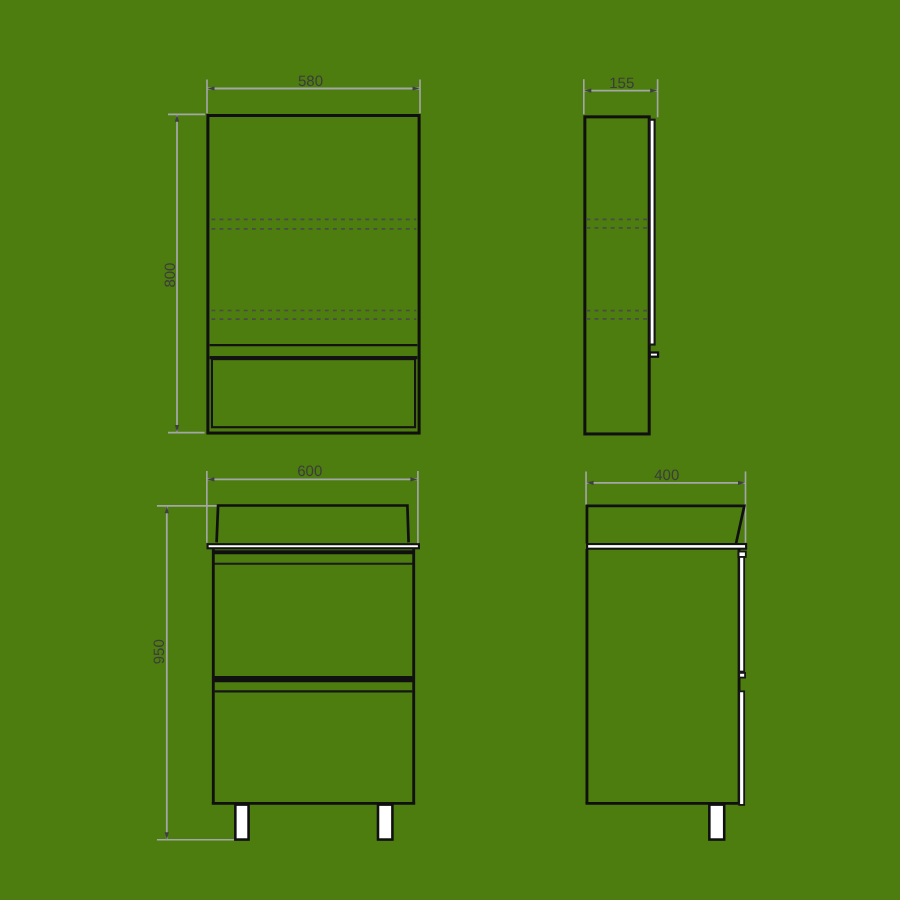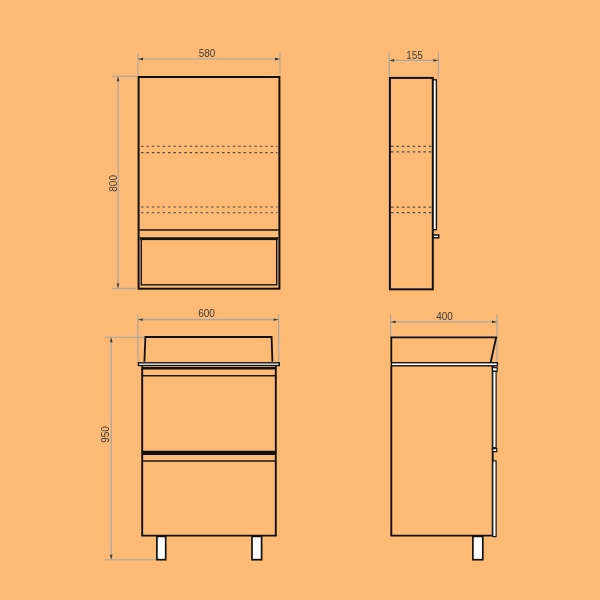--- a/index.html
+++ b/index.html
@@ -1,16 +1,16 @@
 <!DOCTYPE html>
 <html><head>
 <meta charset="utf-8">
 <style>
   html,body{margin:0;padding:0;background:#ffffff;}
-  .page{width:600px;height:600px;position:relative;background:#fdba74;overflow:hidden;}
+  .page{width:600px;height:600px;position:relative;background:#4d7c0f;overflow:hidden;}
   svg{display:block;}
   text{font-family:"Liberation Sans",sans-serif;font-size:10px;fill:#3c3c3c;}
 </style>
 </head>
 <body>
 <div class="page">
 <svg width="600" height="600" viewBox="0 0 600 600">
 
   <g>
     <line x1="138" y1="53" x2="138" y2="75.5" stroke="#a3a7a7" stroke-width="1.1"></line>

